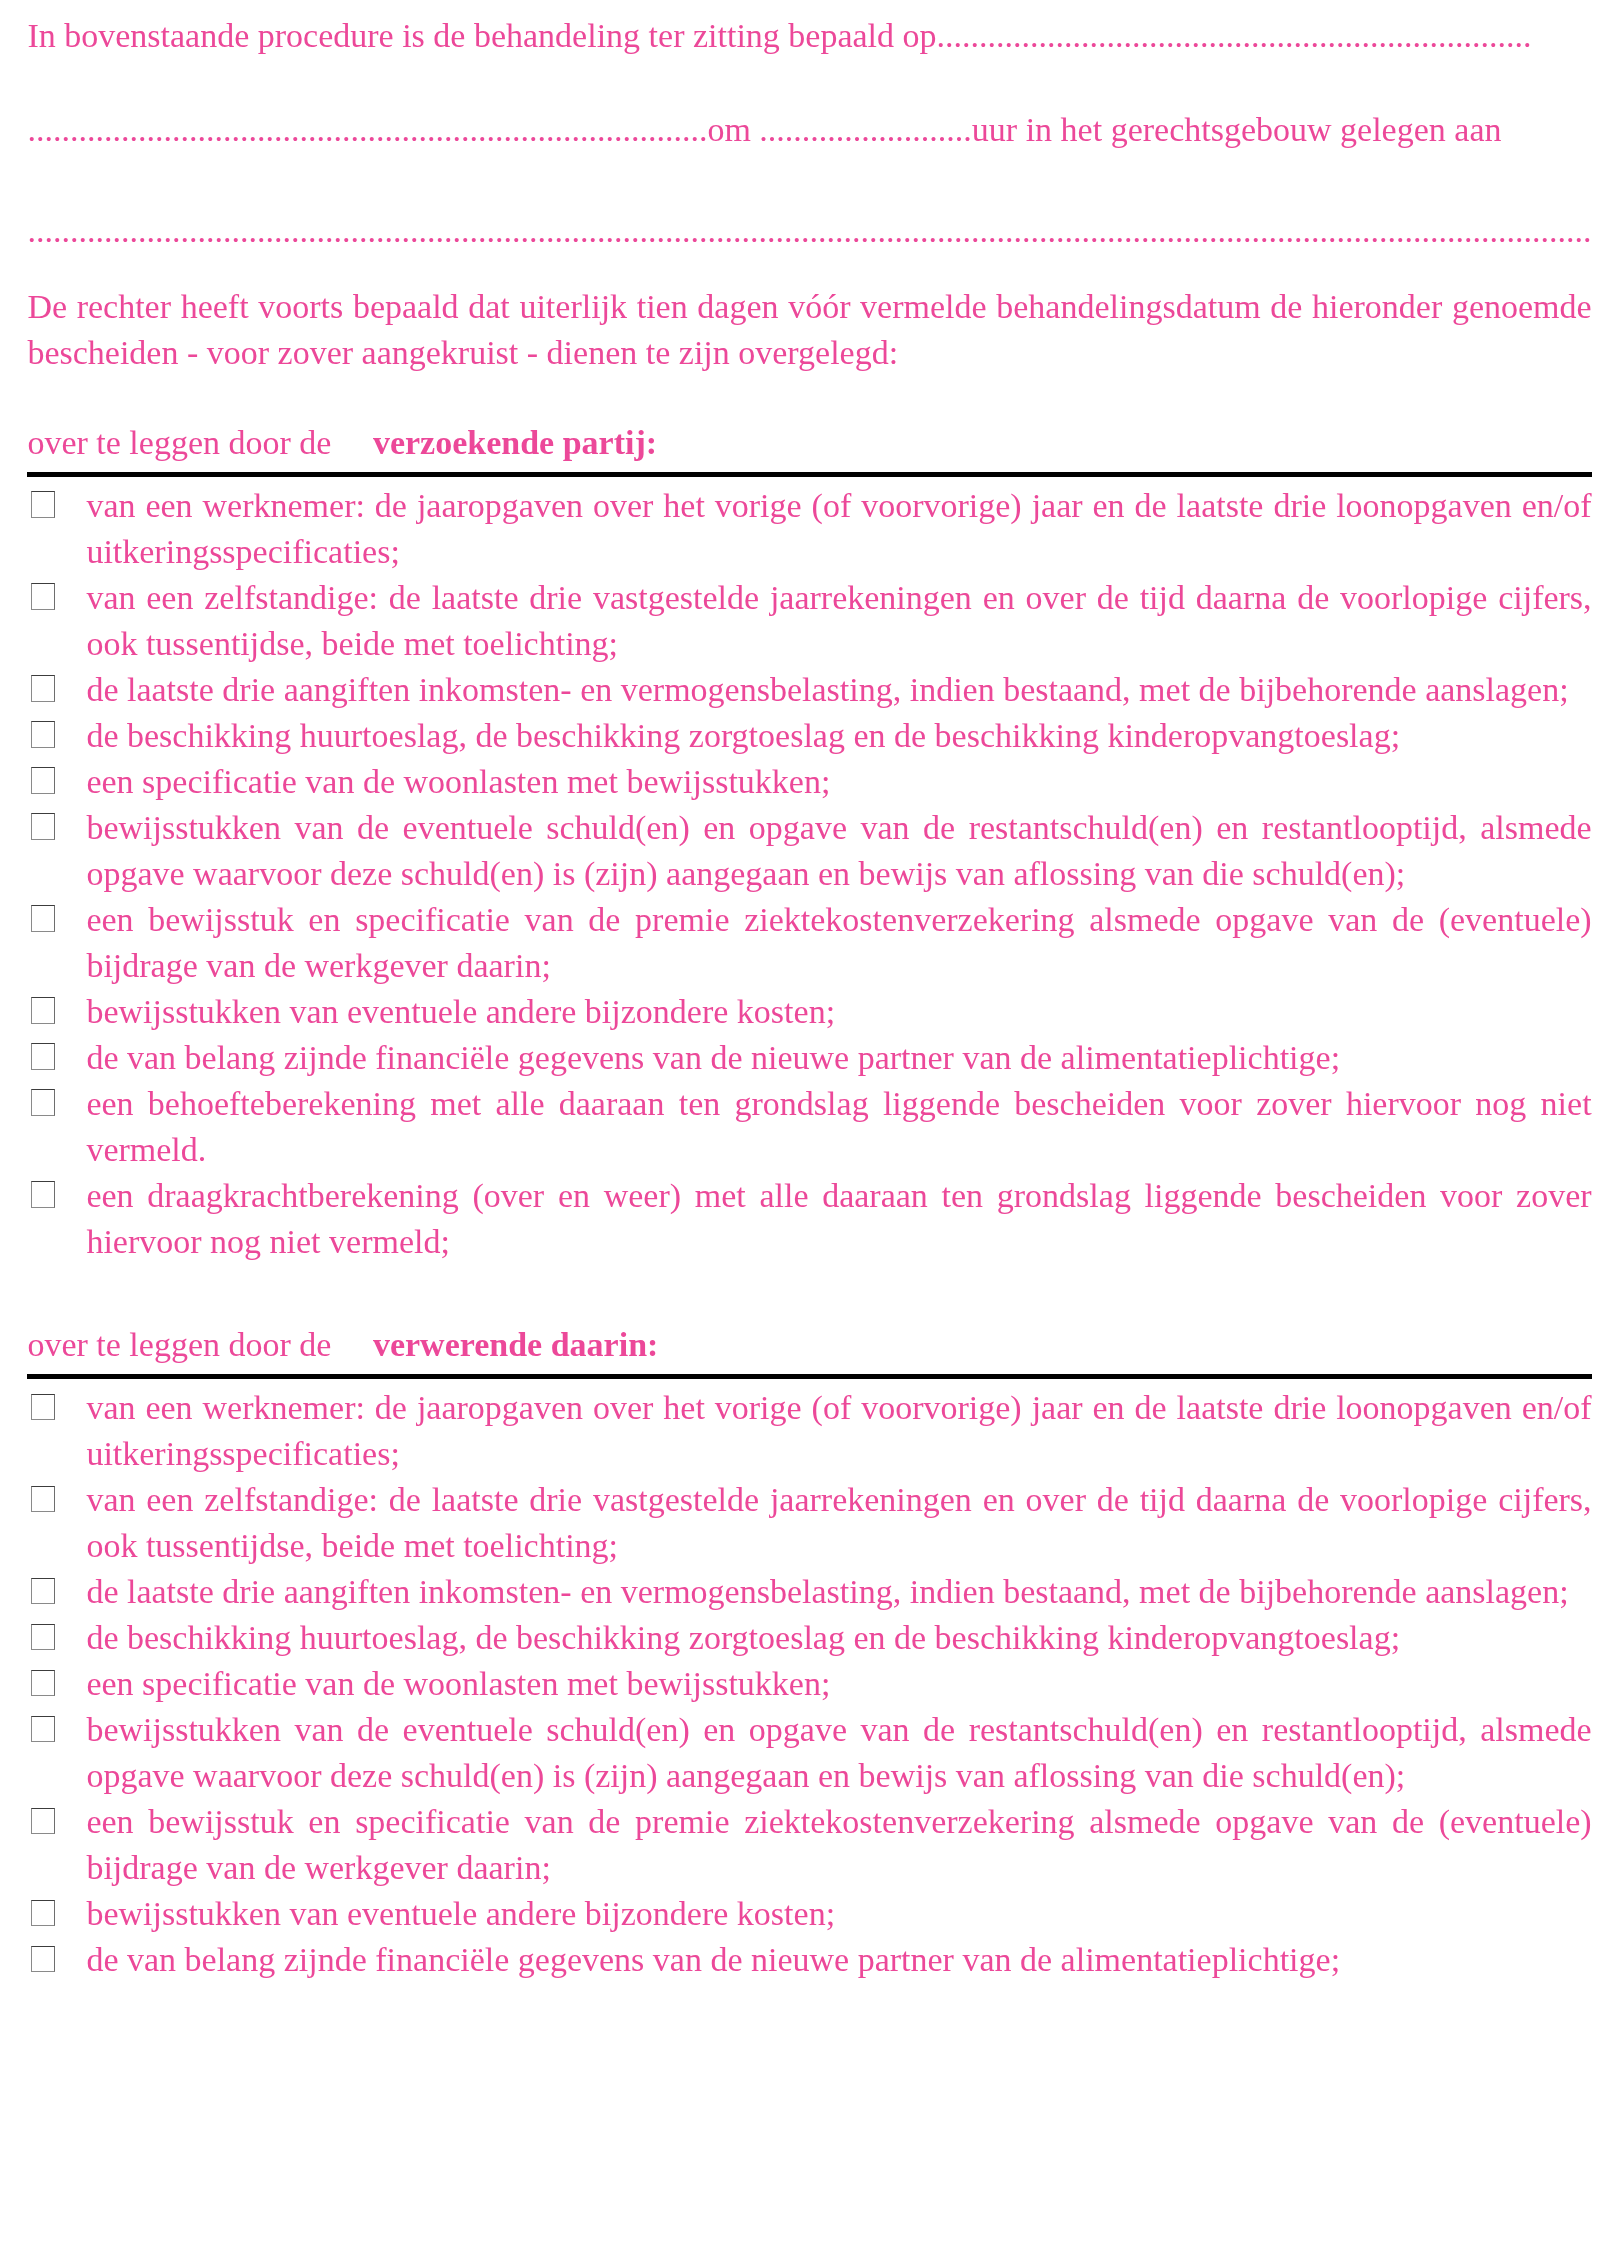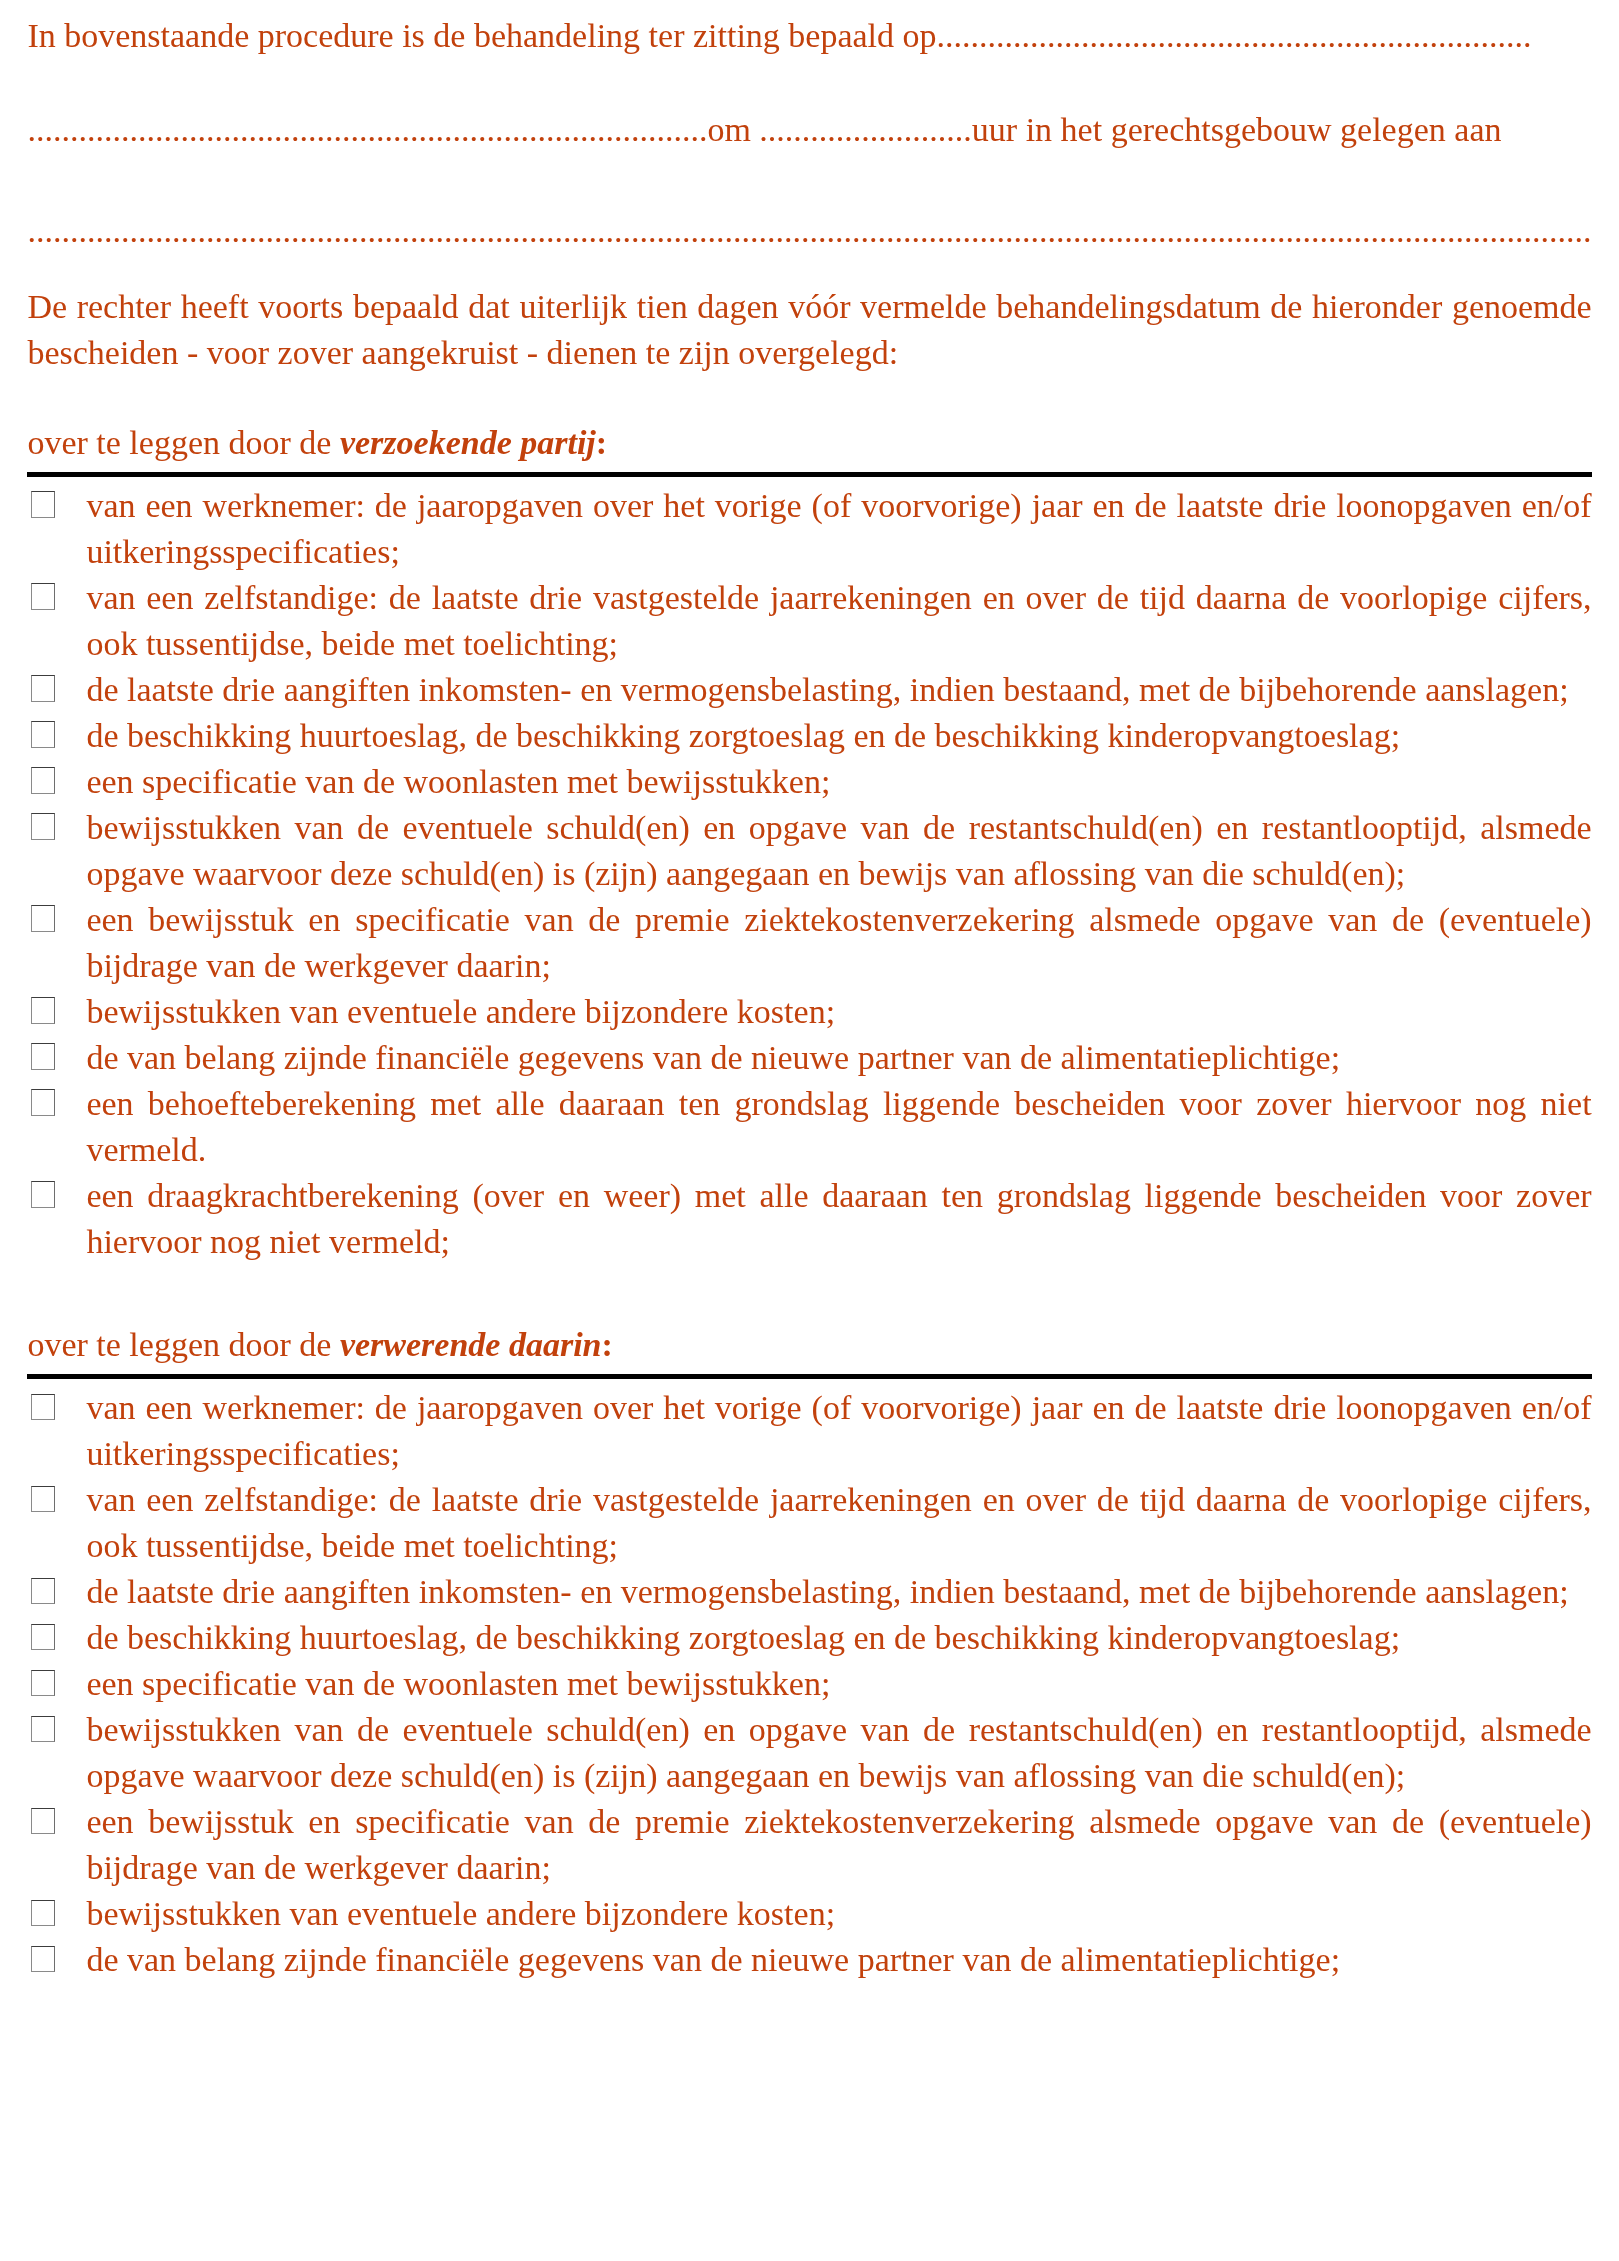--- a/index.html
+++ b/index.html
@@ -6,21 +6,21 @@
     margin: 0;
     padding: 0;
     background: #ffffff;
   }
   .page {
     position: relative;
     width: 1619px;
     min-height: 2261px;
     box-sizing: border-box;
     background: #ffffff;
-    color: #c2410c;
+    color: #ec4899;
     font-family: "Liberation Serif", "DejaVu Serif", serif;
     font-size: 34px;
     line-height: 46px;
     padding: 0 27.4px 18.3px 27.4px;
     overflow: hidden;
   }
   
   .top-crop {
     height: 10px;
     overflow: hidden;
@@ -35,21 +35,21 @@
   .intro-line3 { margin-top: 55px; }
   .intro-para {
     margin-top: 30px;
     text-align: justify;
   }
   .section-heading {
     margin-top: 44px;
   }
   .heading-emph {
     font-weight: bold;
-    font-style: italic;
+    margin-left: 33px;
   }
   .heading-colon {
     font-weight: bold;
   }
   .heading-underline {
     height: 4.6px;
     background: #000000;
     margin-top: 6.4px;
   }
   ul.checklist {

